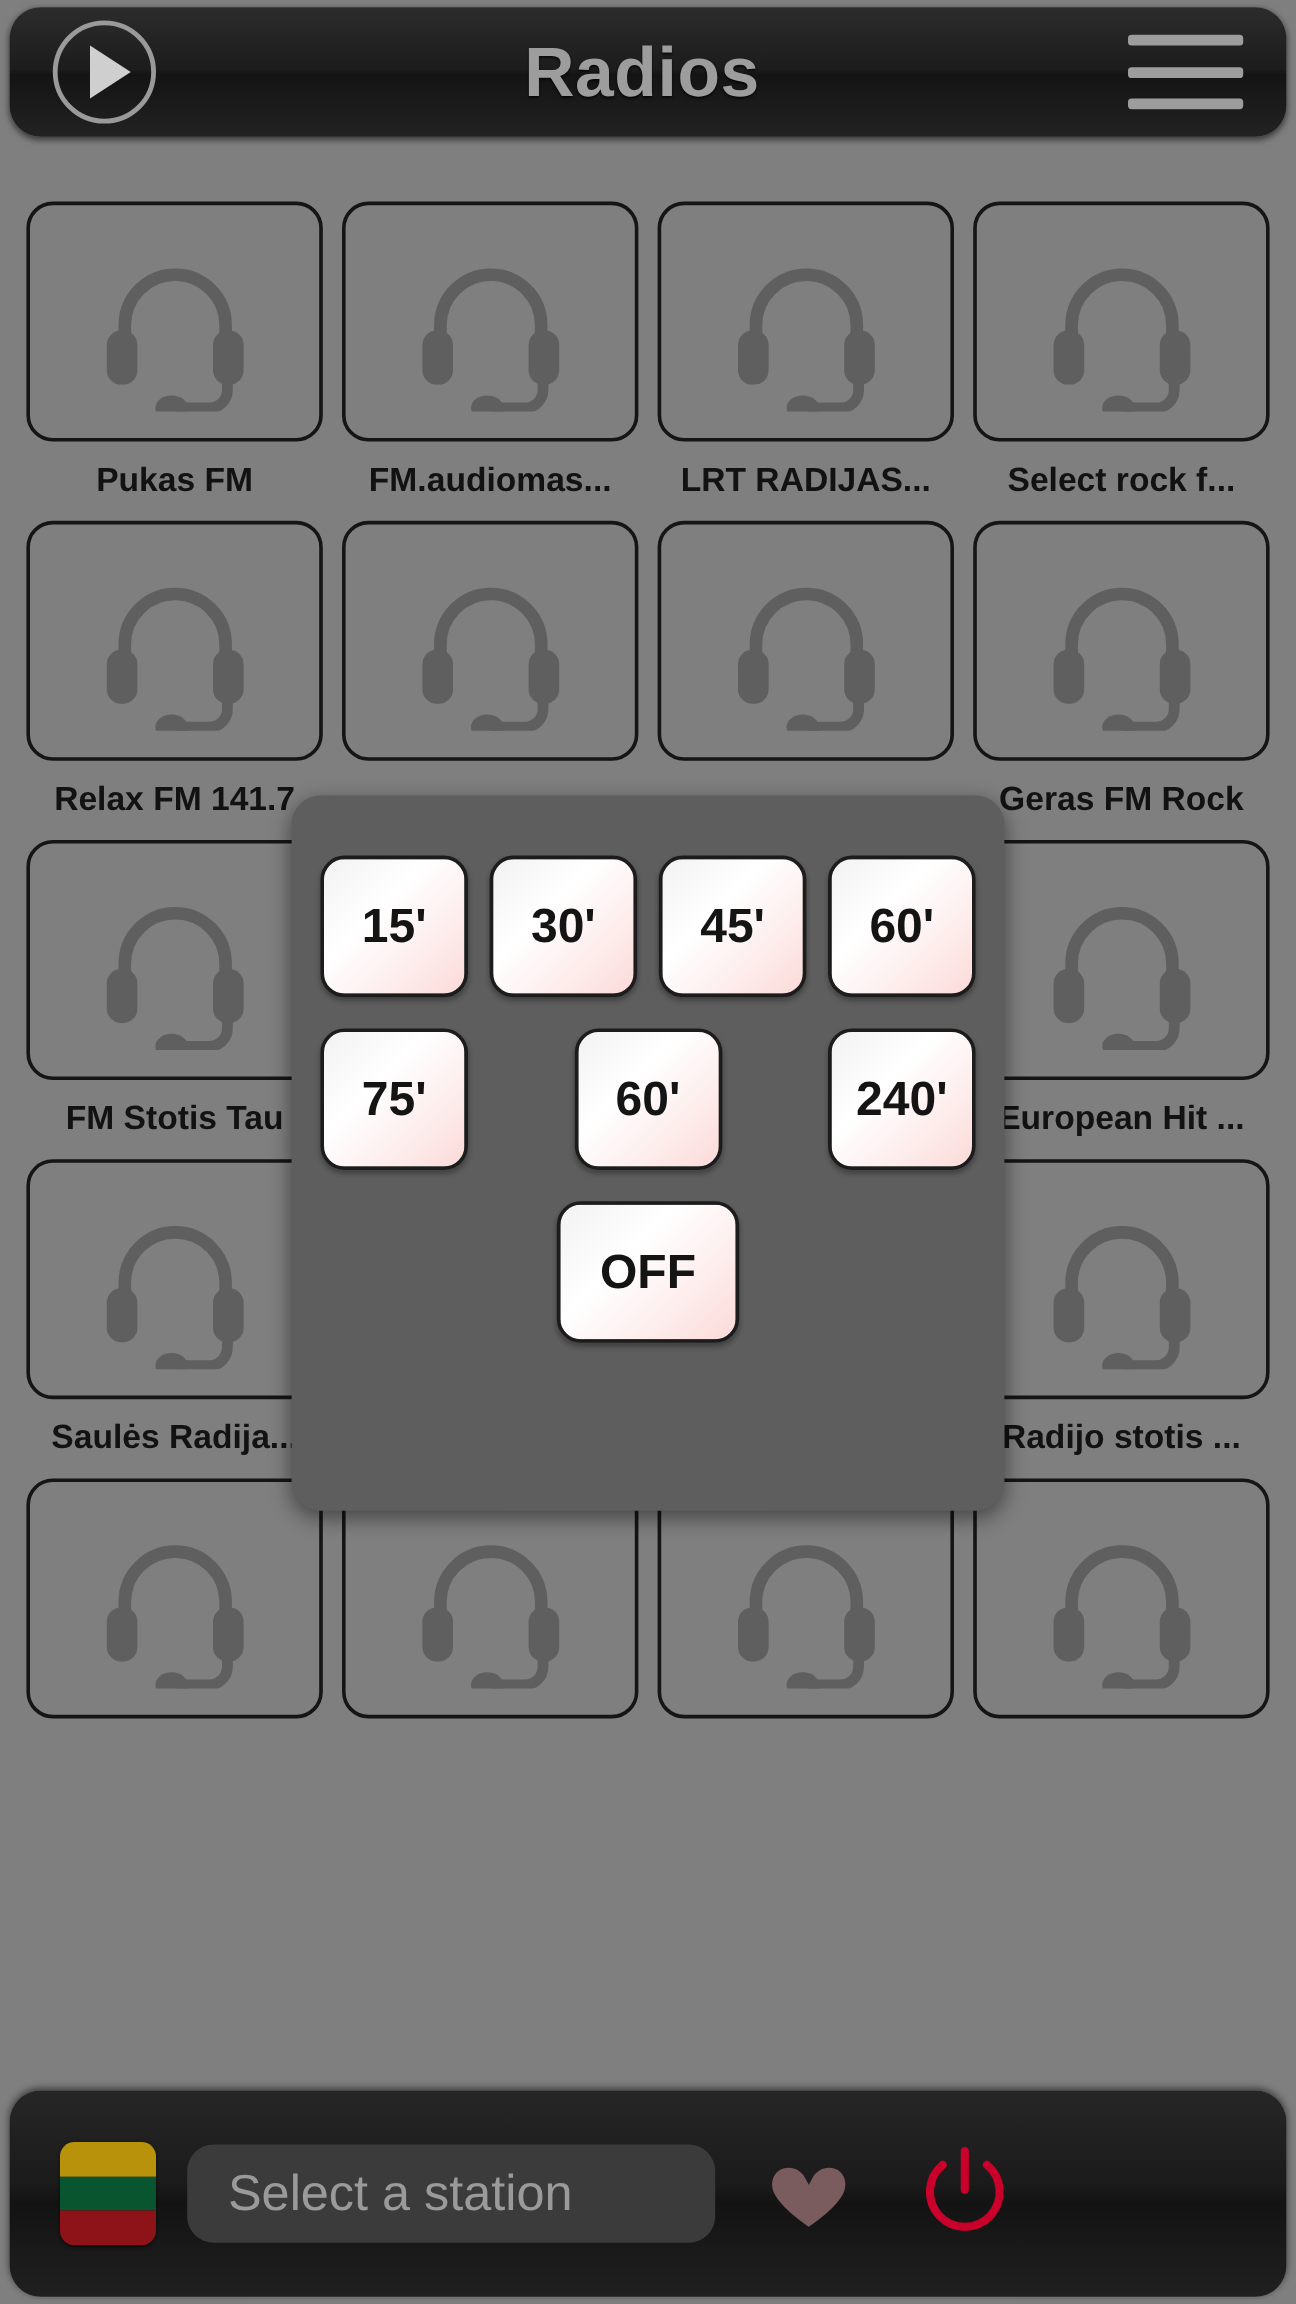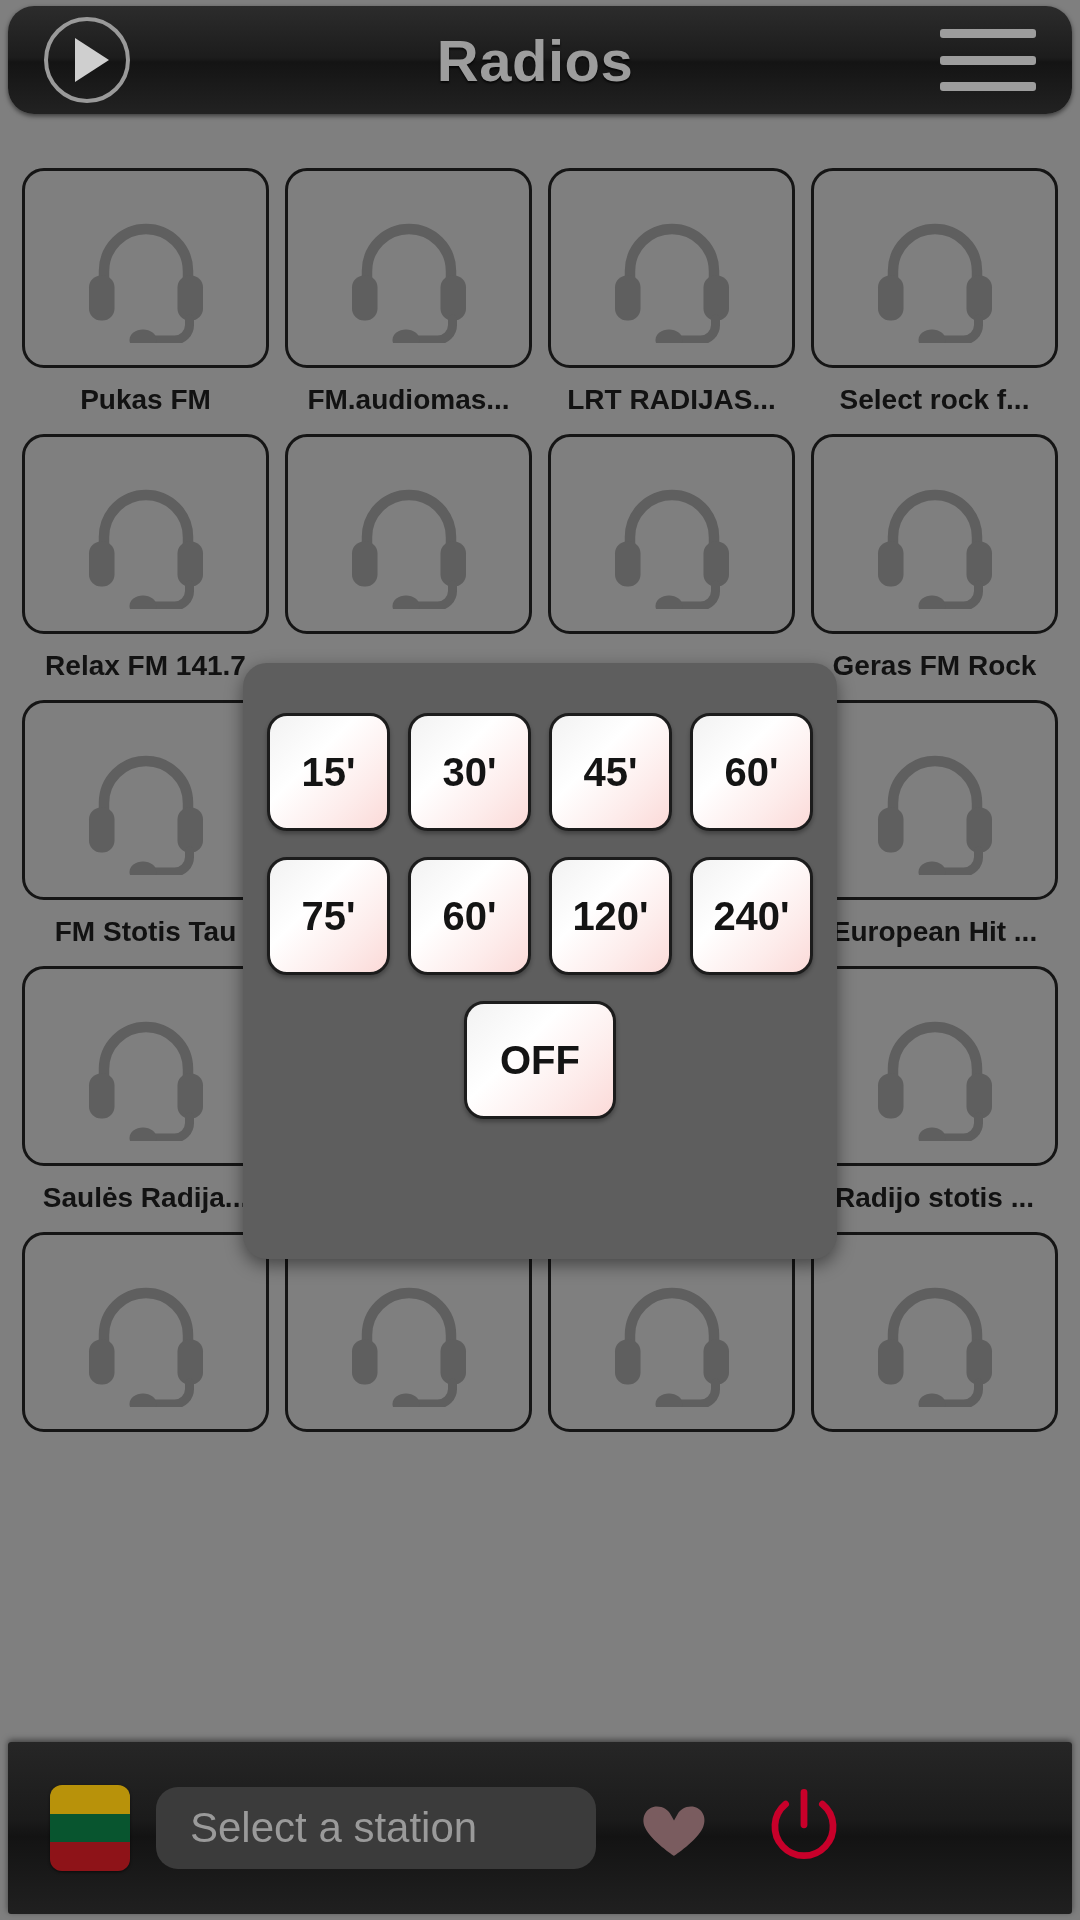--- a/index.html
+++ b/index.html
@@ -161,21 +161,21 @@
     box-shadow: 0 3px 4px rgba(0,0,0,0.3);
   }
 
   
   .bottombar {
     position: absolute;
     left: 8px;
     bottom: 6px;
     width: 1064px;
     height: 172px;
-    border-radius: 3px;
+    border-radius: 26px;
     background: linear-gradient(to bottom, #262626 0%, #1b1b1b 45%, #131313 55%, #202020 100%);
     box-shadow: 0 -2px 6px rgba(0,0,0,0.5);
     display: flex;
     align-items: center;
     padding: 0 42px;
     gap: 26px;
   }
   .flag {
     width: 80px; height: 86px;
     border-radius: 12px;
@@ -487,21 +487,20 @@
     <div class="timer-row">
       <div class="timer-btn">15'</div>
       <div class="timer-btn">30'</div>
       <div class="timer-btn">45'</div>
       <div class="timer-btn">60'</div>
     </div>
 
     <div class="timer-row">
       <div class="timer-btn">75'</div>
       <div class="timer-btn">60'</div>
-      <div class="timer-btn">120'</div>
       <div class="timer-btn">240'</div>
     </div>
 
     <div class="off-row">
       <div class="off-btn">OFF</div>
     </div>
   </div>
 
   <div class="bottombar">
     <div class="flag">

